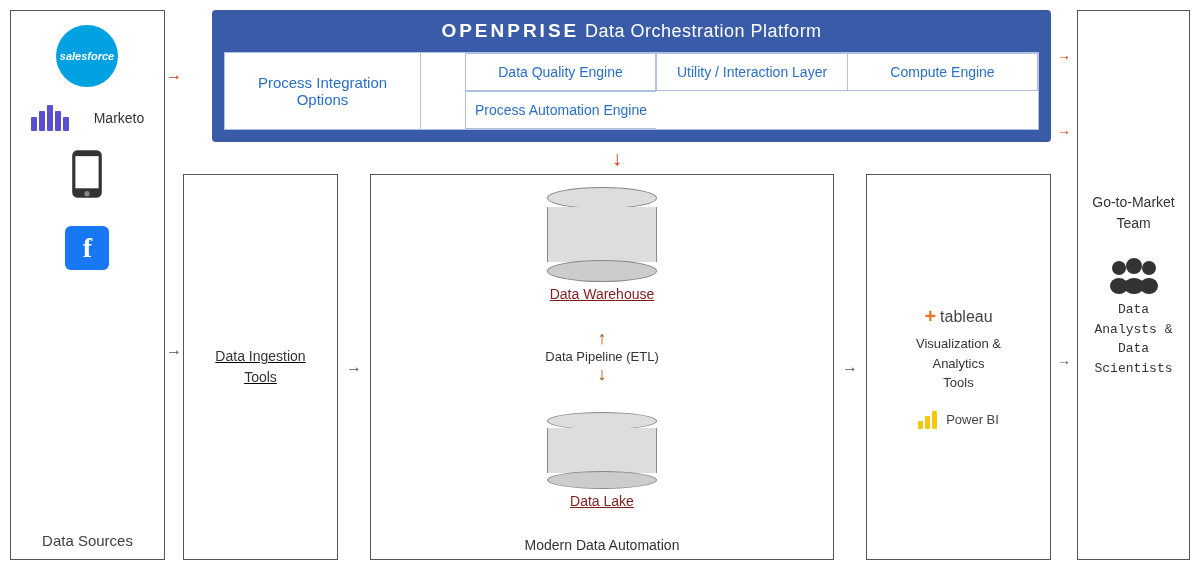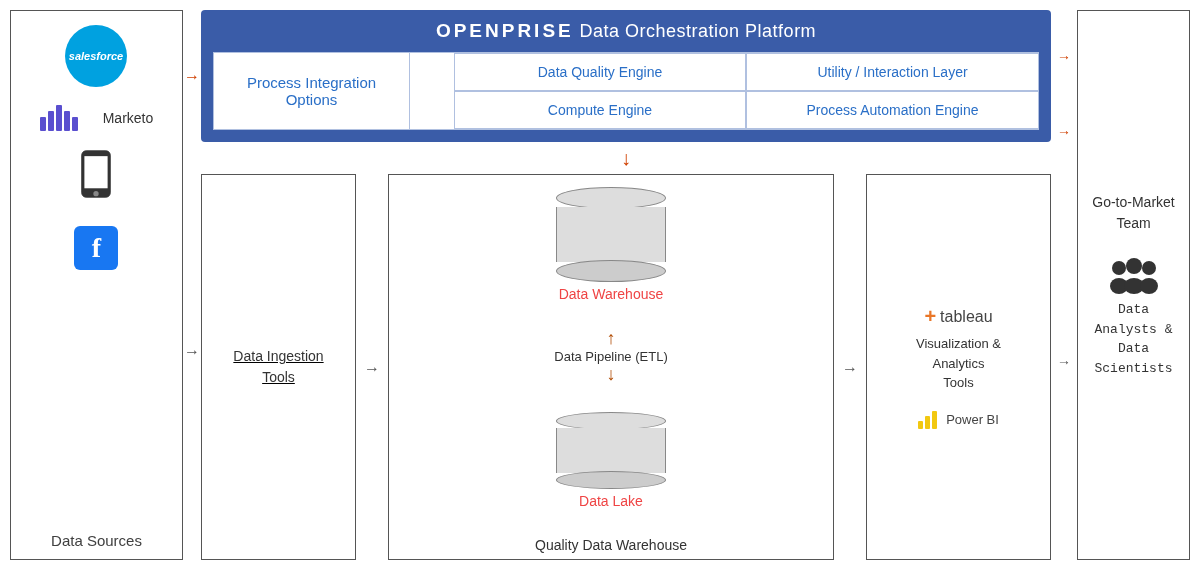--- a/index.html
+++ b/index.html
@@ -72,20 +72,21 @@
       font-size: 28px;
       font-weight: bold;
       font-family: Georgia, serif;
     }
     
     .openprise-box {
       background: #3a5ca8;
       border-radius: 4px;
       padding: 10px 12px 12px 12px;
       color: white;
+      margin-left: 29px;
     }
     .openprise-title {
       text-align: center;
       font-size: 19px;
       font-weight: 400;
       margin-bottom: 10px;
       letter-spacing: 0.5px;
     }
     .openprise-title span.brand {
       font-weight: 700;
@@ -107,21 +108,21 @@
       padding: 10px;
       color: #2a6fc7;
       font-size: 15px;
       font-weight: 500;
       text-align: center;
       background: white;
     }
     .engines-grid {
       flex: 1;
       display: grid;
-      grid-template-columns: 1fr 1fr;
+      grid-template-columns: 1fr 1fr 1fr;
       grid-template-rows: 1fr 1fr;
       padding-left: 44px;
     }
     .engine-cell {
       display: flex;
       align-items: center;
       justify-content: center;
       padding: 10px 8px;
       font-size: 14px;
       color: #2a6fc7;
@@ -155,22 +156,23 @@
     .cyl-bottom {
       width: 110px;
       height: 22px;
       border: 1.5px solid #888;
       border-radius: 50%;
       background: #ccc;
       margin-top: -2px;
     }
     .cyl-label {
       font-size: 14px;
-      color: #ef4444;
+      color: #7f1d1d;
       margin-top: 4px;
+      text-decoration: underline;
     }
     
     .powerbi-container {
       display: flex;
       align-items: center;
       gap: 5px;
       margin-top: 12px;
     }
     .powerbi-bars {
       display: flex;
@@ -180,21 +182,21 @@
     .powerbi-bar {
       background: #f2c811;
       border-radius: 1px;
     }
     .full-layout {
       display: flex;
       width: 1180px;
       height: 550px;
     }
     .col-sources {
-      width: 173px;
+      width: 155px;
       border: 1.5px solid #555;
       display: flex;
       flex-direction: column;
       align-items: center;
       padding: 14px 8px 10px;
       flex-shrink: 0;
     }
     .etl-arrow-section {
       display: flex;
       flex-direction: column;
@@ -312,21 +314,21 @@
           <span style="color:#b04a00;font-size:18px;">↓</span>
         </div>
 
         <div class="cylinder">
           <div class="cyl-top" style="height:18px;"></div>
           <div class="cyl-body" style="height:45px;"></div>
           <div class="cyl-bottom" style="height:18px;"></div>
           <div class="cyl-label">Data Lake</div>
         </div>
 
-        <div style="font-size:14px;color:#333;margin-top:4px;">Quality Data Warehouse</div>
+        <div style="font-size:14px;color:#333;margin-top:4px;">Modern Data Automation</div>
       </div>
 
       <div style="width:32px;display:flex;align-items:center;justify-content:center;flex-shrink:0;">
         <span style="color:#555;font-size:16px;">→</span>
       </div>
 
       <div style="width:185px;border:1.5px solid #555;display:flex;flex-direction:column;align-items:center;justify-content:center;padding:8px;flex-shrink:0;gap:6px;">
 
         <div style="display:flex;align-items:center;gap:4px;">
           <span style="color:#e97627;font-size:20px;font-weight:bold;">+</span>

